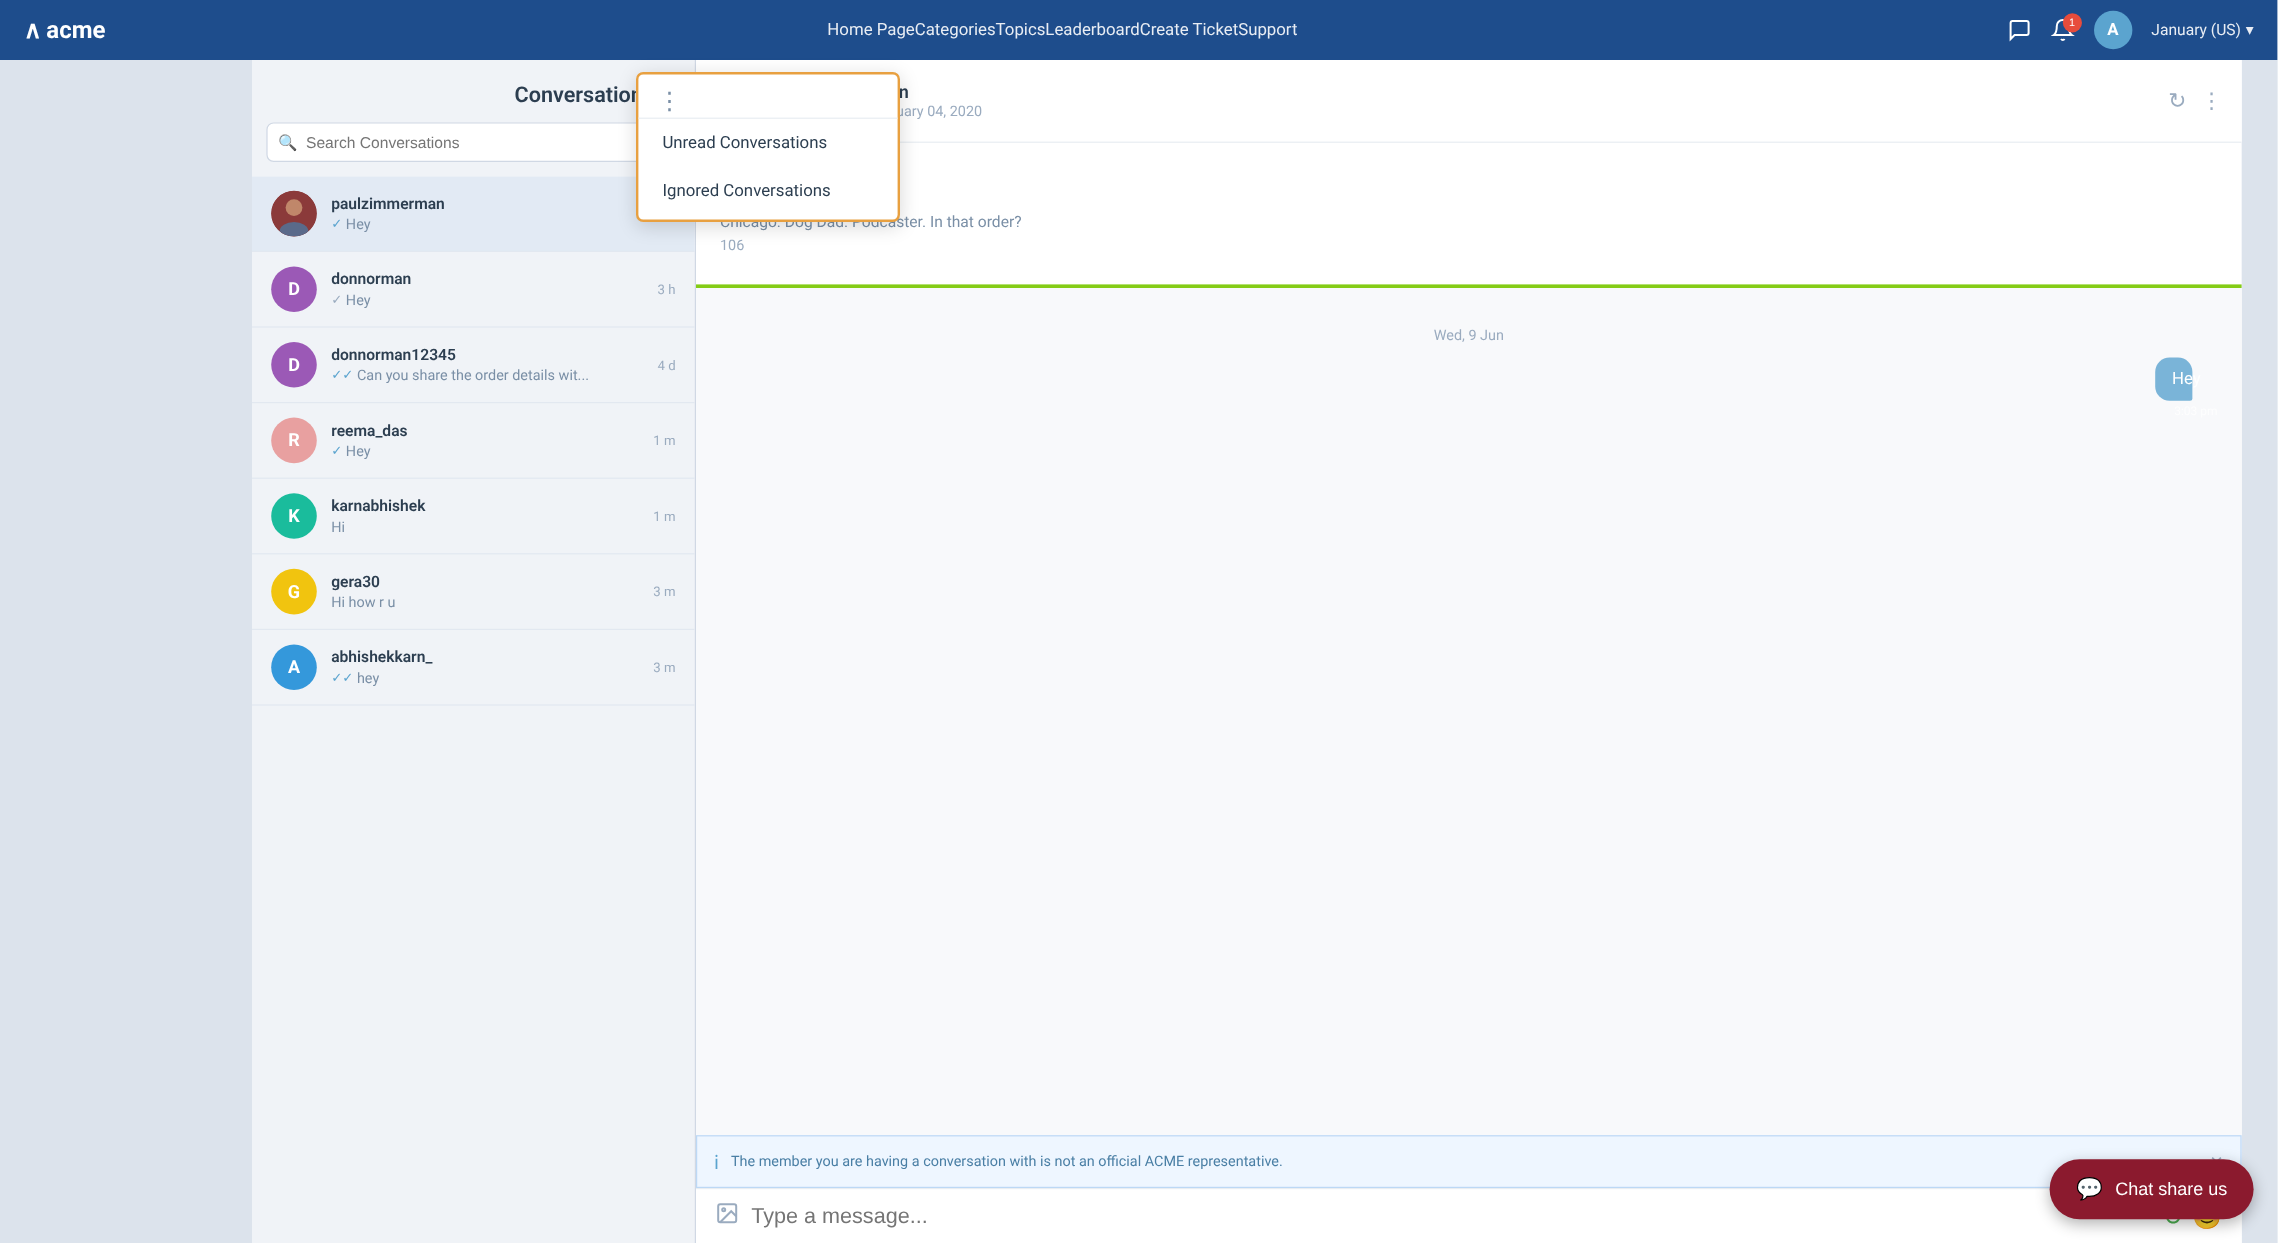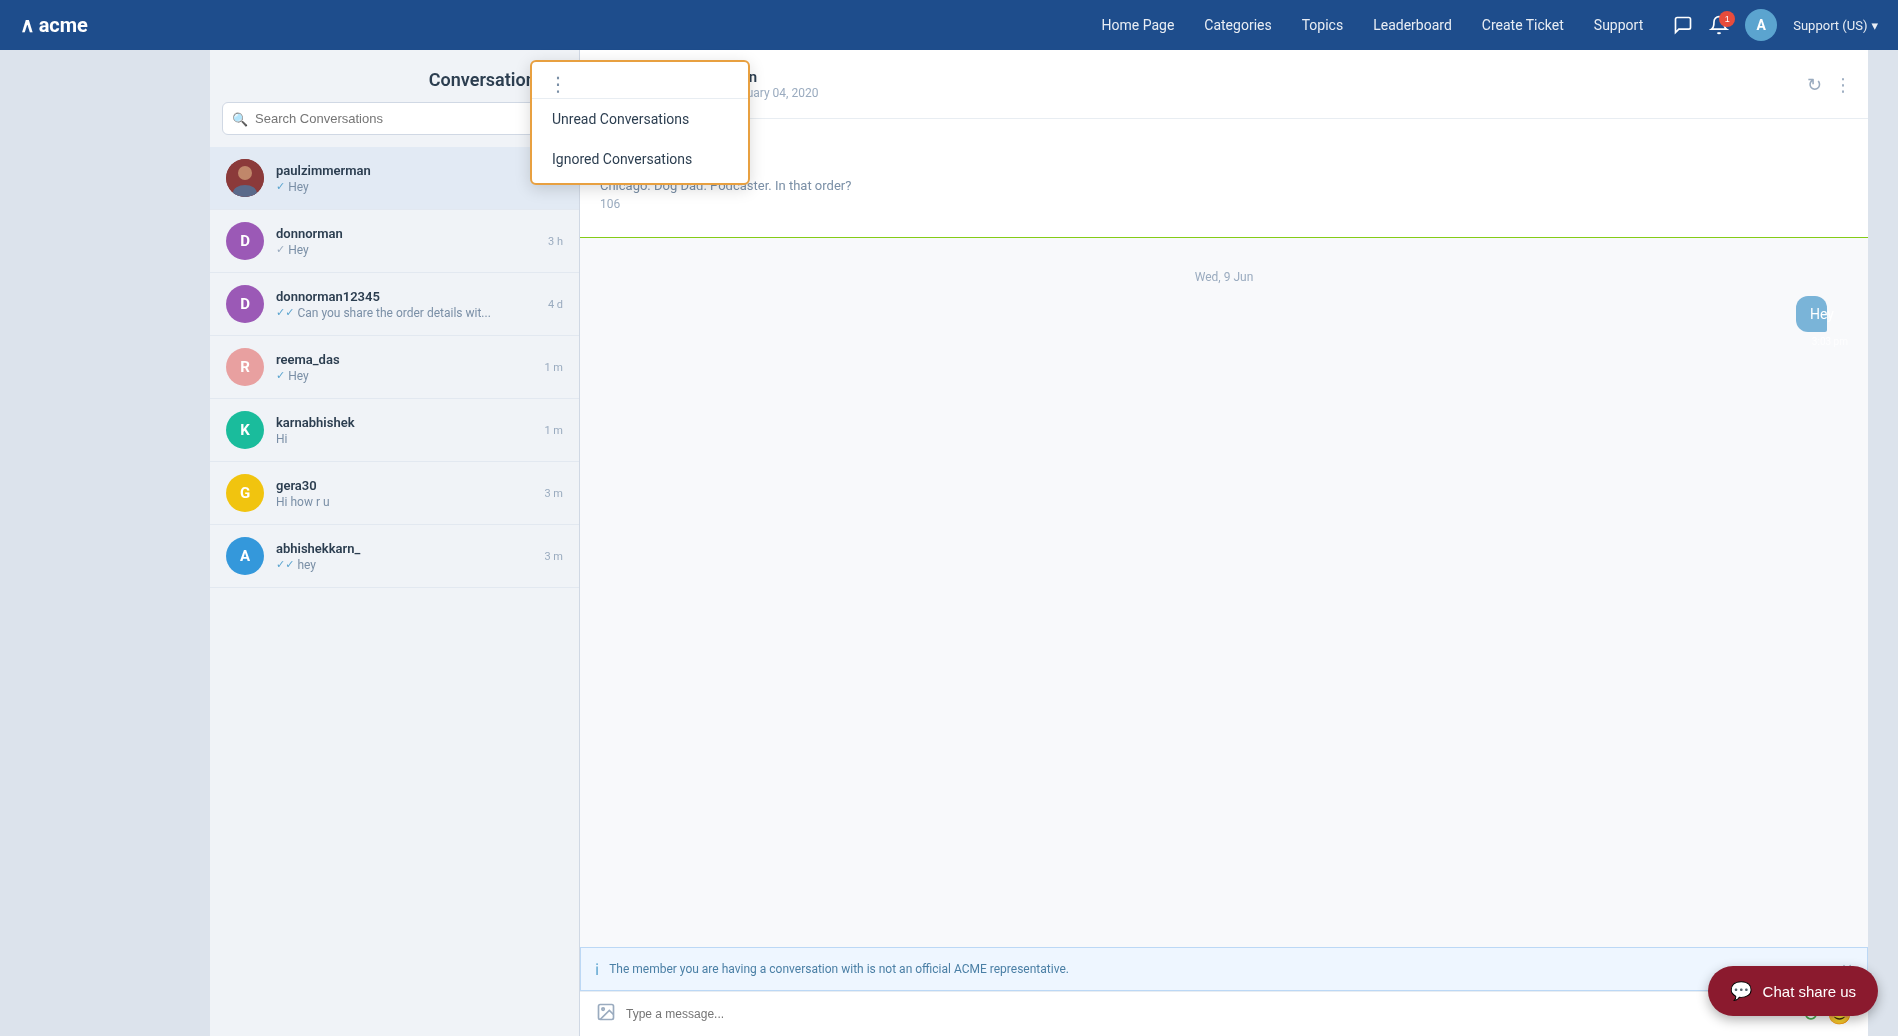--- a/index.html
+++ b/index.html
@@ -19,23 +19,22 @@
       font-weight: bold;
       font-size: 16px;
       display: flex;
       align-items: center;
       gap: 4px;
       margin-right: 10px;
     }
     .nav-logo span { font-size: 20px; }
     .nav-links {
       display: flex;
-      gap: 30px;
       flex: 1;
-      justify-content: flex-end;
+      justify-content: center;
     }
     .nav-links a {
       color: rgba(255,255,255,0.9);
       text-decoration: none;
       font-size: 14px;
       cursor: pointer;
     }
     .nav-right {
       display: flex;
       align-items: center;
@@ -246,21 +245,21 @@
     }
     .chat-header-btn {
       cursor: pointer;
       font-size: 18px;
       color: #9aabbf;
     }
 
     
     .profile-info {
       padding: 16px 20px;
-      border-bottom: 1px solid #84cc16;
+      border-bottom: 3px solid #84cc16;
     }
     .profile-info-name {
       font-size: 16px;
       font-weight: 600;
       color: #2c3e50;
       margin-bottom: 4px;
     }
     .profile-info-since {
       font-size: 12px;
       color: #9aabbf;
@@ -367,21 +366,21 @@
     }
     .input-icon-btn {
       color: #9aabbf;
       cursor: pointer;
       font-size: 18px;
     }
     .chat-input {
       flex: 1;
       border: none;
       outline: none;
-      font-size: 12px;
+      font-size: 18px;
       color: #9aabbf;
       background: transparent;
     }
     .input-right-icons {
       display: flex;
       gap: 8px;
       align-items: center;
       color: #9aabbf;
     }
 
@@ -470,21 +469,21 @@
     </button>
     <button class="nav-icon-btn">
       <svg width="20" height="20" viewBox="0 0 24 24" fill="none" stroke="white" stroke-width="2">
           <path d="M18 8A6 6 0 0 0 6 8c0 7-3 9-3 9h18s-3-2-3-9"></path>
           <path d="M13.73 21a2 2 0 0 1-3.46 0"></path>
         </svg>
       <span class="notification-badge">1</span>
     </button>
     <div class="user-avatar-nav">A</div>
     <div class="lang-selector">
-      <span>Support (US)</span>
+      <span>January (US)</span>
       <span>▾</span>
     </div>
   </div>
 </nav>
 
 <div class="main-container">
 
   <div class="sidebar"></div>
 
   <div class="conversations-panel">

